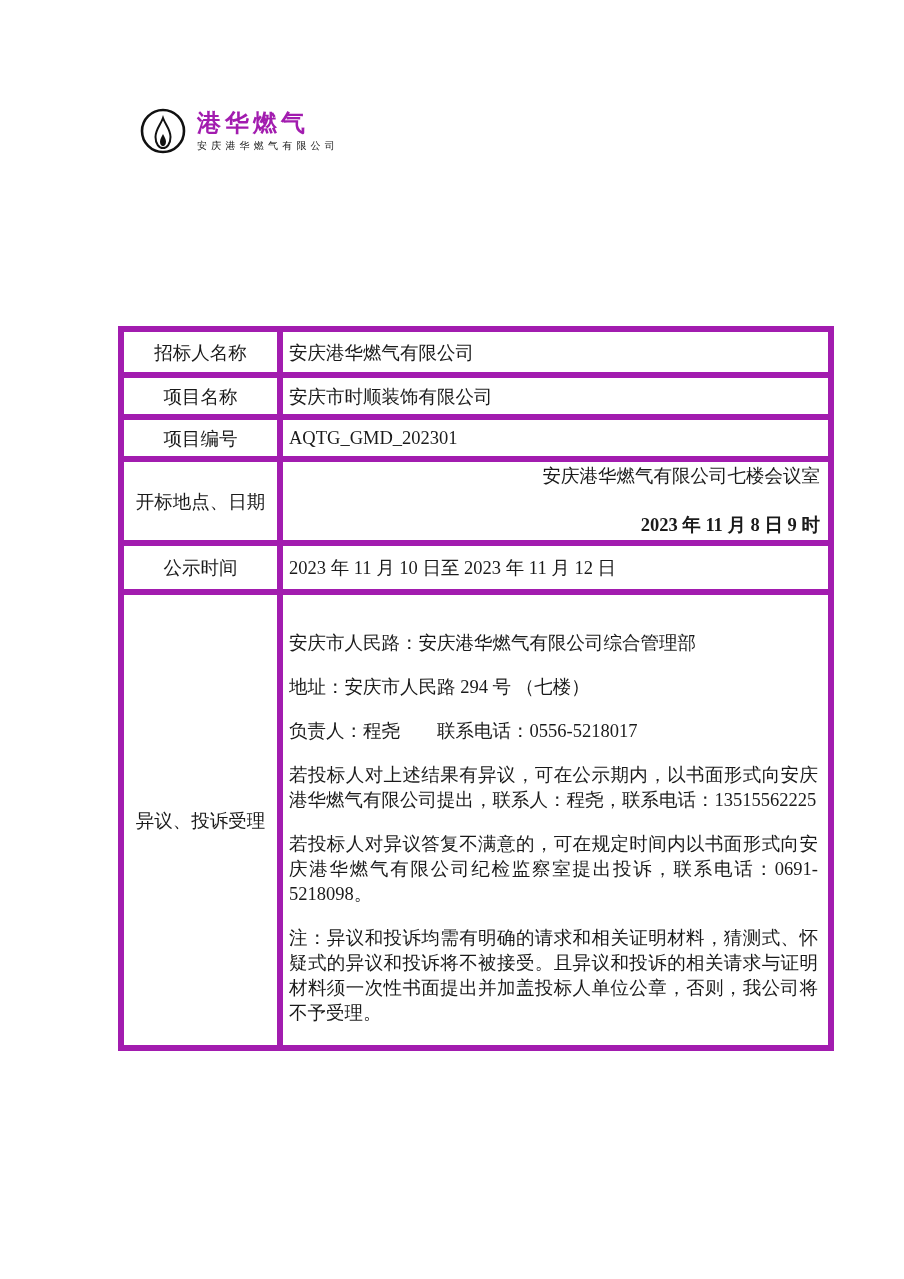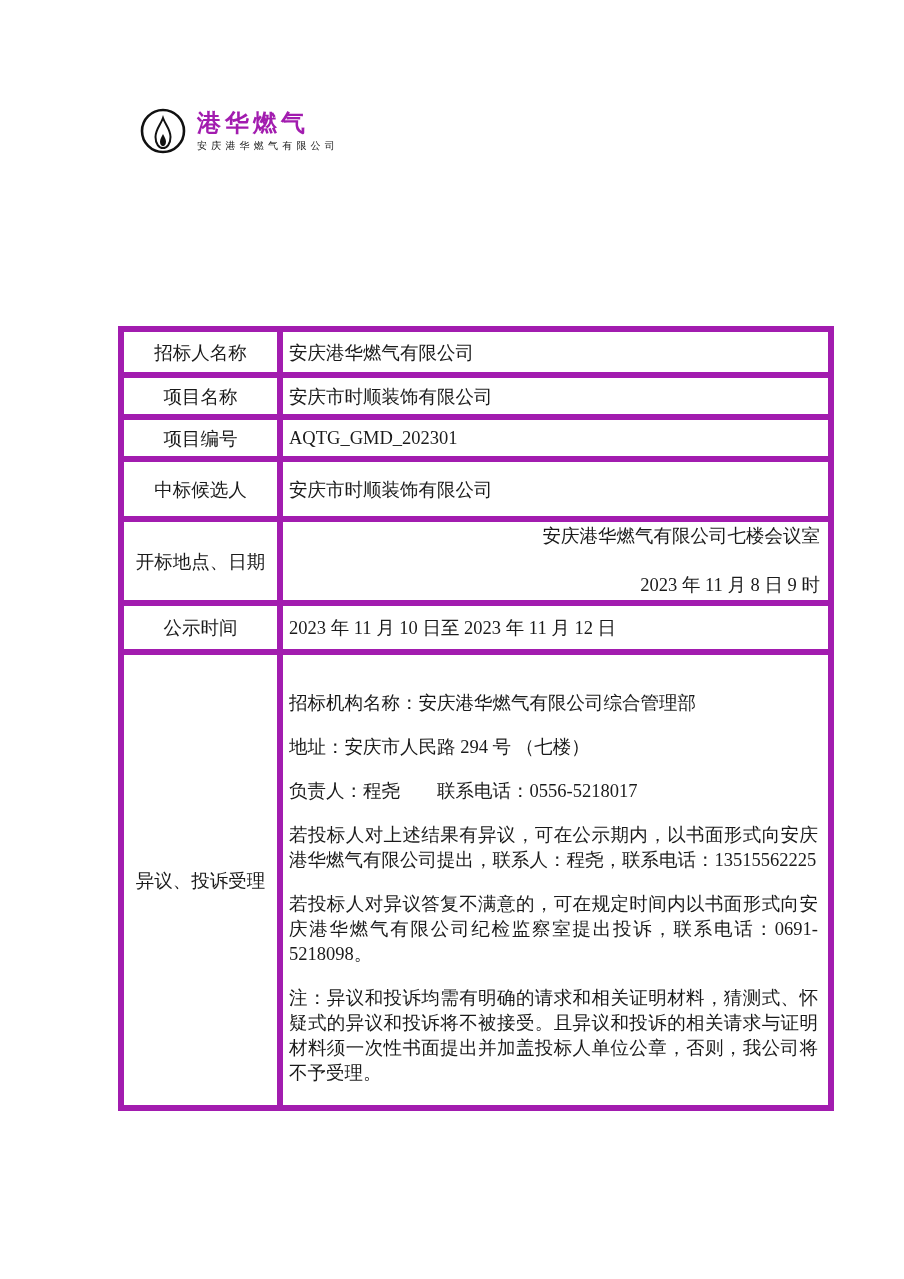--- a/index.html
+++ b/index.html
@@ -73,21 +73,21 @@
     padding: 0 8px 0 6px;
   }
   tr.r1 { height: 46px; }
   tr.r2 { height: 42px; }
   tr.r3 { height: 42px; }
   tr.r4 { height: 60px; }
   tr.r5 { height: 84px; }
   tr.r6 { height: 49px; }
   tr.r7 { height: 432px; }
   .two-line div { line-height: 25px; text-align: right; }
-  .two-line div + div { margin-top: 24px; }
+  .two-line div + div { margin-top: 24px; font-weight: bold; }
   td.cell-value.tall {
     vertical-align: top;
     padding: 36px 10px 0 6px;
     text-align: justify;
   }
   td.cell-value.tall p {
     line-height: 25px;
     margin: 0 0 19px 0;
   }
 </style>
@@ -120,39 +120,35 @@
         <td class="cell-value">安庆港华燃气有限公司</td>
       </tr>
       <tr class="r2">
         <td class="cell-label">项目名称</td>
         <td class="cell-value">安庆市时顺装饰有限公司</td>
       </tr>
       <tr class="r3">
         <td class="cell-label">项目编号</td>
         <td class="cell-value">AQTG_GMD_202301</td>
       </tr>
-      <tr class="r4">
-        <td class="cell-label">中标候选人</td>
-        <td class="cell-value">安庆市时顺装饰有限公司</td>
-      </tr>
       <tr class="r5">
         <td class="cell-label">开标地点、日期</td>
         <td class="cell-value two-line">
           <div>安庆港华燃气有限公司七楼会议室</div>
           <div>2023 年 11 月 8 日 9 时</div>
         </td>
       </tr>
       <tr class="r6">
         <td class="cell-label">公示时间</td>
         <td class="cell-value">2023 年 11 月 10 日至 2023 年 11 月 12 日</td>
       </tr>
       <tr class="r7">
         <td class="cell-label">异议、投诉受理</td>
         <td class="cell-value tall">
-          <p>招标机构名称：安庆港华燃气有限公司综合管理部</p>
+          <p>安庆市人民路：安庆港华燃气有限公司综合管理部</p>
           <p>地址：安庆市人民路 294 号 （七楼）</p>
           <p>负责人：程尧　　联系电话：0556-5218017</p>
           <p>若投标人对上述结果有异议，可在公示期内，以书面形式向安庆港华燃气有限公司提出，联系人：程尧，联系电话：13515562225</p>
           <p>若投标人对异议答复不满意的，可在规定时间内以书面形式向安庆港华燃气有限公司纪检监察室提出投诉，联系电话：0691-5218098。</p>
           <p>注：异议和投诉均需有明确的请求和相关证明材料，猜测式、怀疑式的异议和投诉将不被接受。且异议和投诉的相关请求与证明材料须一次性书面提出并加盖投标人单位公章，否则，我公司将不予受理。</p>
         </td>
       </tr>
     </tbody>
   </table>
 

